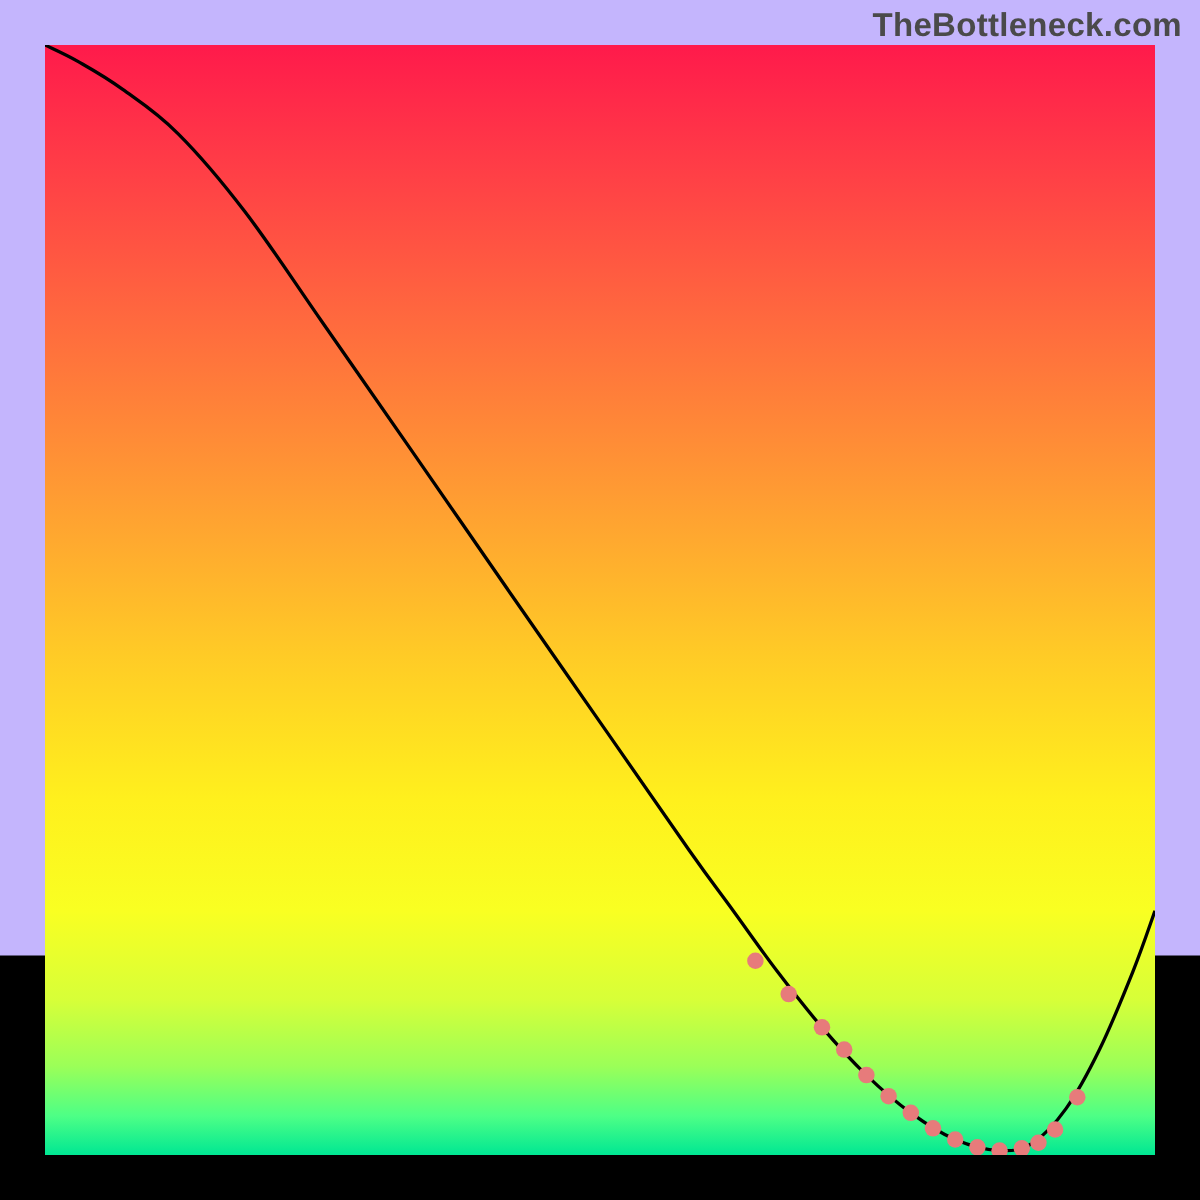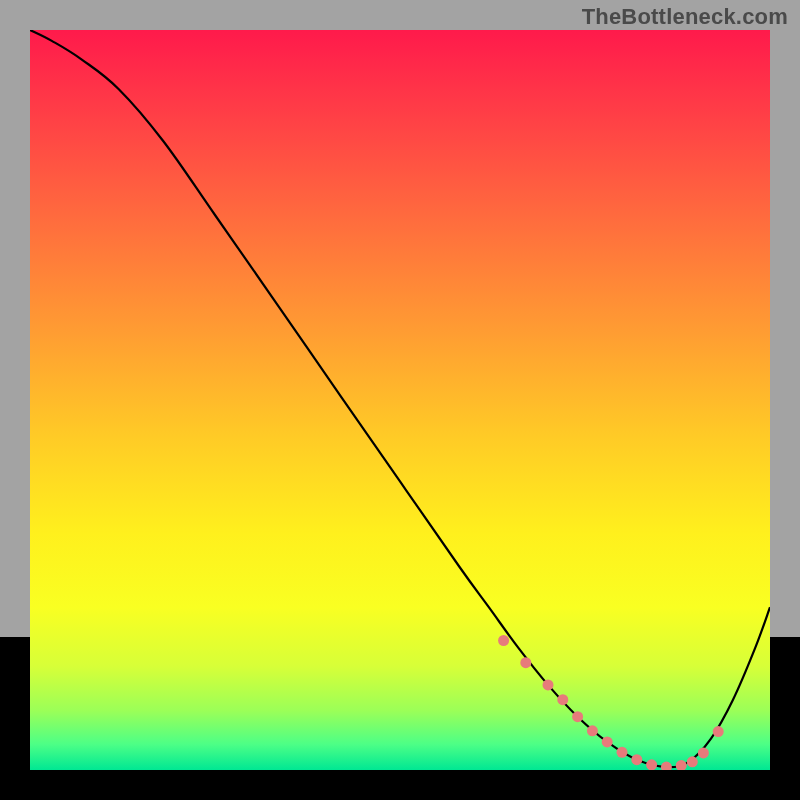--- a/index.html
+++ b/index.html
@@ -8,21 +8,21 @@
     width: 800px;
     height: 800px;
     background: #000;
     overflow: hidden;
     font-family: Arial, Helvetica, sans-serif;
   }
   .frame {
     position: relative;
     width: 800px;
     height: 637px;
-    background: #a3a3a3;
+    background: #c4b5fd;
   }
   .watermark {
     position: absolute;
     top: 4px;
     right: 12px;
     font-size: 22px;
     font-weight: 600;
     color: #4a4a4a;
     letter-spacing: 0.2px;
     user-select: none;

